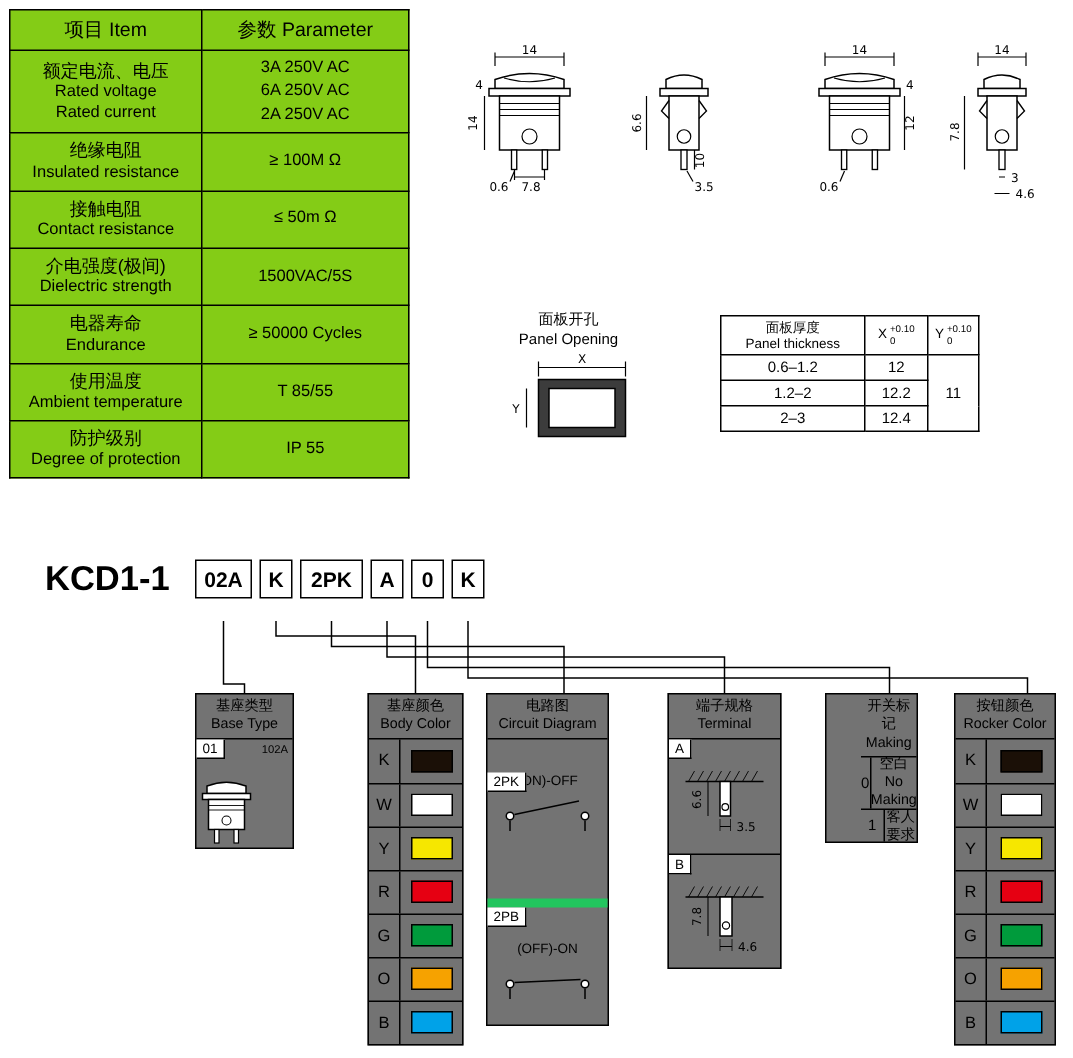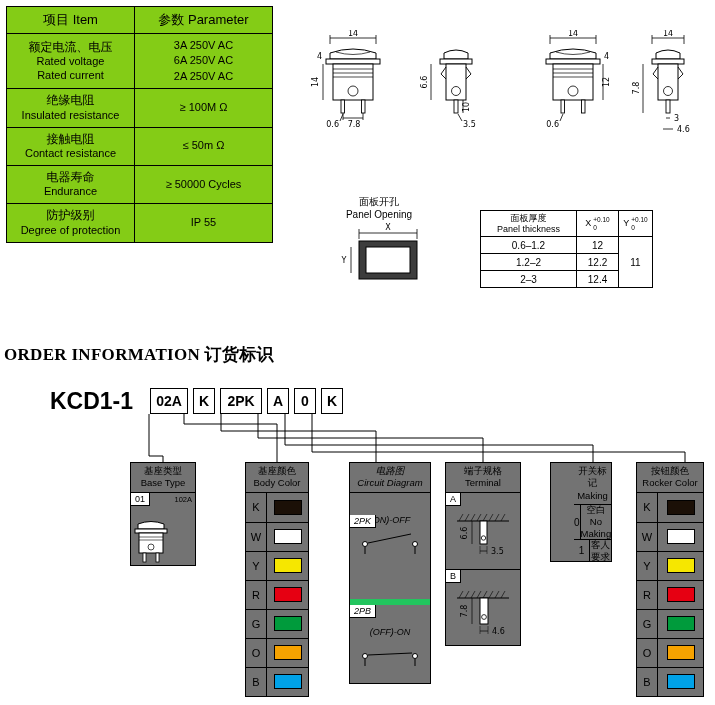--- a/index.html
+++ b/index.html
@@ -15,36 +15,36 @@
   .spec .zh { font-size:12px; line-height:1.3; }
   .spec .en { font-size:11px; line-height:1.25; white-space:pre-line; }
   .spec .param { font-size:11px; line-height:1.4; white-space:pre-line; width:138px; }
 
   
   .draws { position:absolute; left:296px; top:30px; }
   .ln { stroke:#000; stroke-width:0.8; fill:none; }
   .dimt { font-size:8px; fill:#000; font-family:"DejaVu Sans",sans-serif; }
 
   
-  .panel-open { position:absolute; left:323px; top:196px; width:112px; text-align:center; }
+  .panel-open { position:absolute; left:323px; top:208px; width:112px; text-align:center; }
   .po-title { font-size:10px; line-height:1.25; white-space:pre-line; margin-bottom:2px; }
 
   
   .pt { position:absolute; left:480px; top:210px; border-collapse:collapse; background:#fff; }
   .pt th,.pt td { border:1px solid #000; text-align:center; vertical-align:middle; }
   .pt th { font-weight:normal; font-size:9px; line-height:1.2; white-space:pre-line; height:26px; padding:1px 3px; }
   .pt th.c1 { width:96px; }
   .pt th.c2 { width:42px; }
   .pt th.c3 { width:34px; }
   .pt td { height:17px; font-size:10px; padding:0 2px; }
   .pt .tol { display:inline-block; font-size:6.5px; line-height:1.1; white-space:pre-line; text-align:left; vertical-align:middle; margin-left:2px; }
 
   
   .order-heading { position:absolute; left:4px; top:343px; font-family:"Liberation Serif","DejaVu Serif",serif; font-size:17px; font-weight:bold; letter-spacing:0.3px; }
-  .order-row { position:absolute; left:30px; top:388px; display:flex; gap:5px;margin-left:20px; }
+  .order-row { position:absolute; left:30px; top:372px; display:flex; align-items:center; gap:5px; }
   .model { width:95px; font-size:23px; font-weight:bold; }
   .code-box { height:26px; border:1px solid #000; display:flex; align-items:center; justify-content:center; font-size:14px; font-weight:bold; background:#fff; }
   .code-box.w1 { width:38px; } .code-box.w2 { width:22px; } .code-box.w3 { width:42px; }
   .connectors { position:absolute; left:0; top:414px; }
 
   
   .opt { position:absolute; top:462px; border:1px solid #000; background:#737373; }
   .opt-head { border-bottom:1px solid #000; text-align:center; font-size:9.5px; line-height:1.3; white-space:pre-line; padding:2px 0; }
   .mini-code { position:absolute; left:0; top:0; border-right:1px solid #000; border-bottom:1px solid #000; font-size:9px; padding:1px 4px; background:#fff; }
 
@@ -53,21 +53,21 @@
   .t1-variant { position:absolute; right:3px; top:2px; font-size:7.5px; }
 
   .t2 { left:245px; width:64px; }
   .t6 { left:636px; width:68px; }
   .color-row { display:flex; height:29px; }
   .color-row + .color-row { border-top:1px solid #000; }
   .c-code { width:21px; border-right:1px solid #000; display:flex; align-items:center; justify-content:center; font-size:11px; }
   .c-swatch { flex:1; display:flex; align-items:center; justify-content:center; }
   .c-swatch i { display:block; width:28px; height:15px; border:1px solid #000; }
 
-  .t3 { left:349px; width:82px;font-style:italic; }
+  .t3 { left:324px; width:82px; }
   .cir-row { position:relative; height:84px; text-align:center; }
   .cir-row + .cir-row { border-top:6px solid #22c55e; }
   .cir-label { margin-top:22px; font-size:9px; }
   .cir-sym { margin-top:2px; }
 
   .t4 { left:445px; width:76px; }
   .term-row { position:relative; height:76px; text-align:center; padding-top:16px; }
   .term-row + .term-row { border-top:1px solid #000; }
 
   .t5 { left:550px; width:62px;padding-left:23px; }
@@ -107,24 +107,38 @@
     </tr>
     <tr>
       <td>
             <div class="zh">接触电阻</div>
             <div class="en">Contact resistance</div>
           </td>
       <td class="param">≤ 50m Ω</td>
     </tr>
     <tr>
       <td>
+            <div class="zh">介电强度(极间)</div>
+            <div class="en">Dielectric strength</div>
+          </td>
+      <td class="param">1500VAC/5S</td>
+    </tr>
+    <tr>
+      <td>
             <div class="zh">电器寿命</div>
             <div class="en">Endurance</div>
           </td>
       <td class="param">≥ 50000 Cycles</td>
+    </tr>
+    <tr>
+      <td>
+            <div class="zh">使用温度</div>
+            <div class="en">Ambient temperature</div>
+          </td>
+      <td class="param">T 85/55</td>
     </tr>
     <tr>
       <td>
             <div class="zh">防护级别</div>
             <div class="en">Degree of protection</div>
           </td>
       <td class="param">IP 55</td>
     </tr>
   </tbody>
     </table>
@@ -243,21 +257,20 @@
       <td>1.2–2</td>
       <td>12.2</td>
     </tr>
     <tr>
       <td>2–3</td>
       <td>12.4</td>
     </tr>
   </tbody>
     </table>
 
-  <div class="order-heading">ORDER INFORMATION 订货标识</div>
 
   <div class="order-row">
     <span class="model">KCD1-1</span>
     <span class="code-box w1">02A</span>
     <span class="code-box w2">K</span>
     <span class="code-box w3">2PK</span>
     <span class="code-box w2">A</span>
     <span class="code-box w2">0</span>
     <span class="code-box w2">K</span>
   </div>

